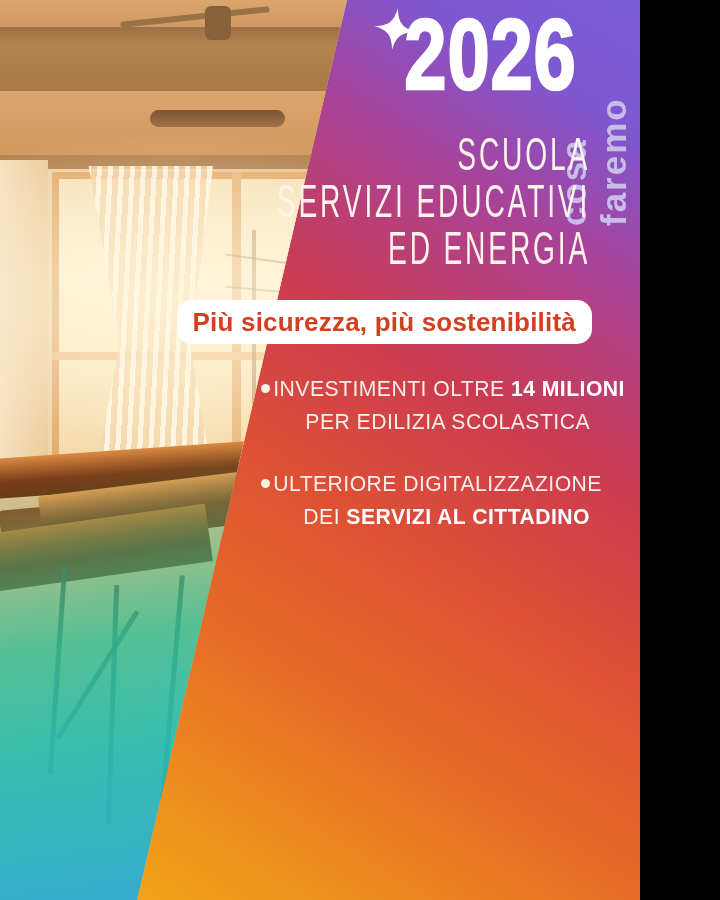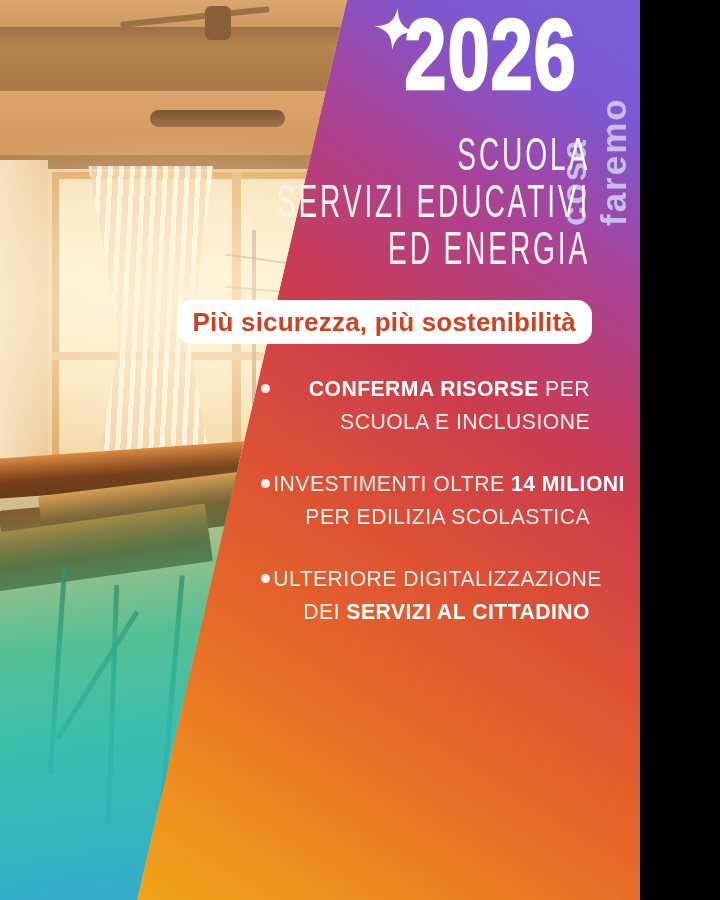--- a/index.html
+++ b/index.html
@@ -130,25 +130,20 @@
     <span class="tline">SERVIZI EDUCATIVI</span>
     <span class="tline">ED ENERGIA</span>
   </div>
 
   <div class="pill">
     <span>Più sicurezza, più sostenibilità</span>
   </div>
 
   <div class="bullets">
 
-    <div class="bullet">
-      <span class="dot"></span>
-      <span class="bline"><span class="seg b">CONFERMA RISORSE</span><span class="seg"> PER</span></span>
-      <span class="bline"><span class="seg">SCUOLA E INCLUSIONE</span></span>
-    </div>
 
     <div class="bullet">
       <span class="dot"></span>
       <span class="bline"><span class="seg">INVESTIMENTI OLTRE </span><span class="seg b">14 MILIONI</span></span>
       <span class="bline"><span class="seg">PER EDILIZIA SCOLASTICA</span></span>
     </div>
 
 
 
     <div class="bullet last">

